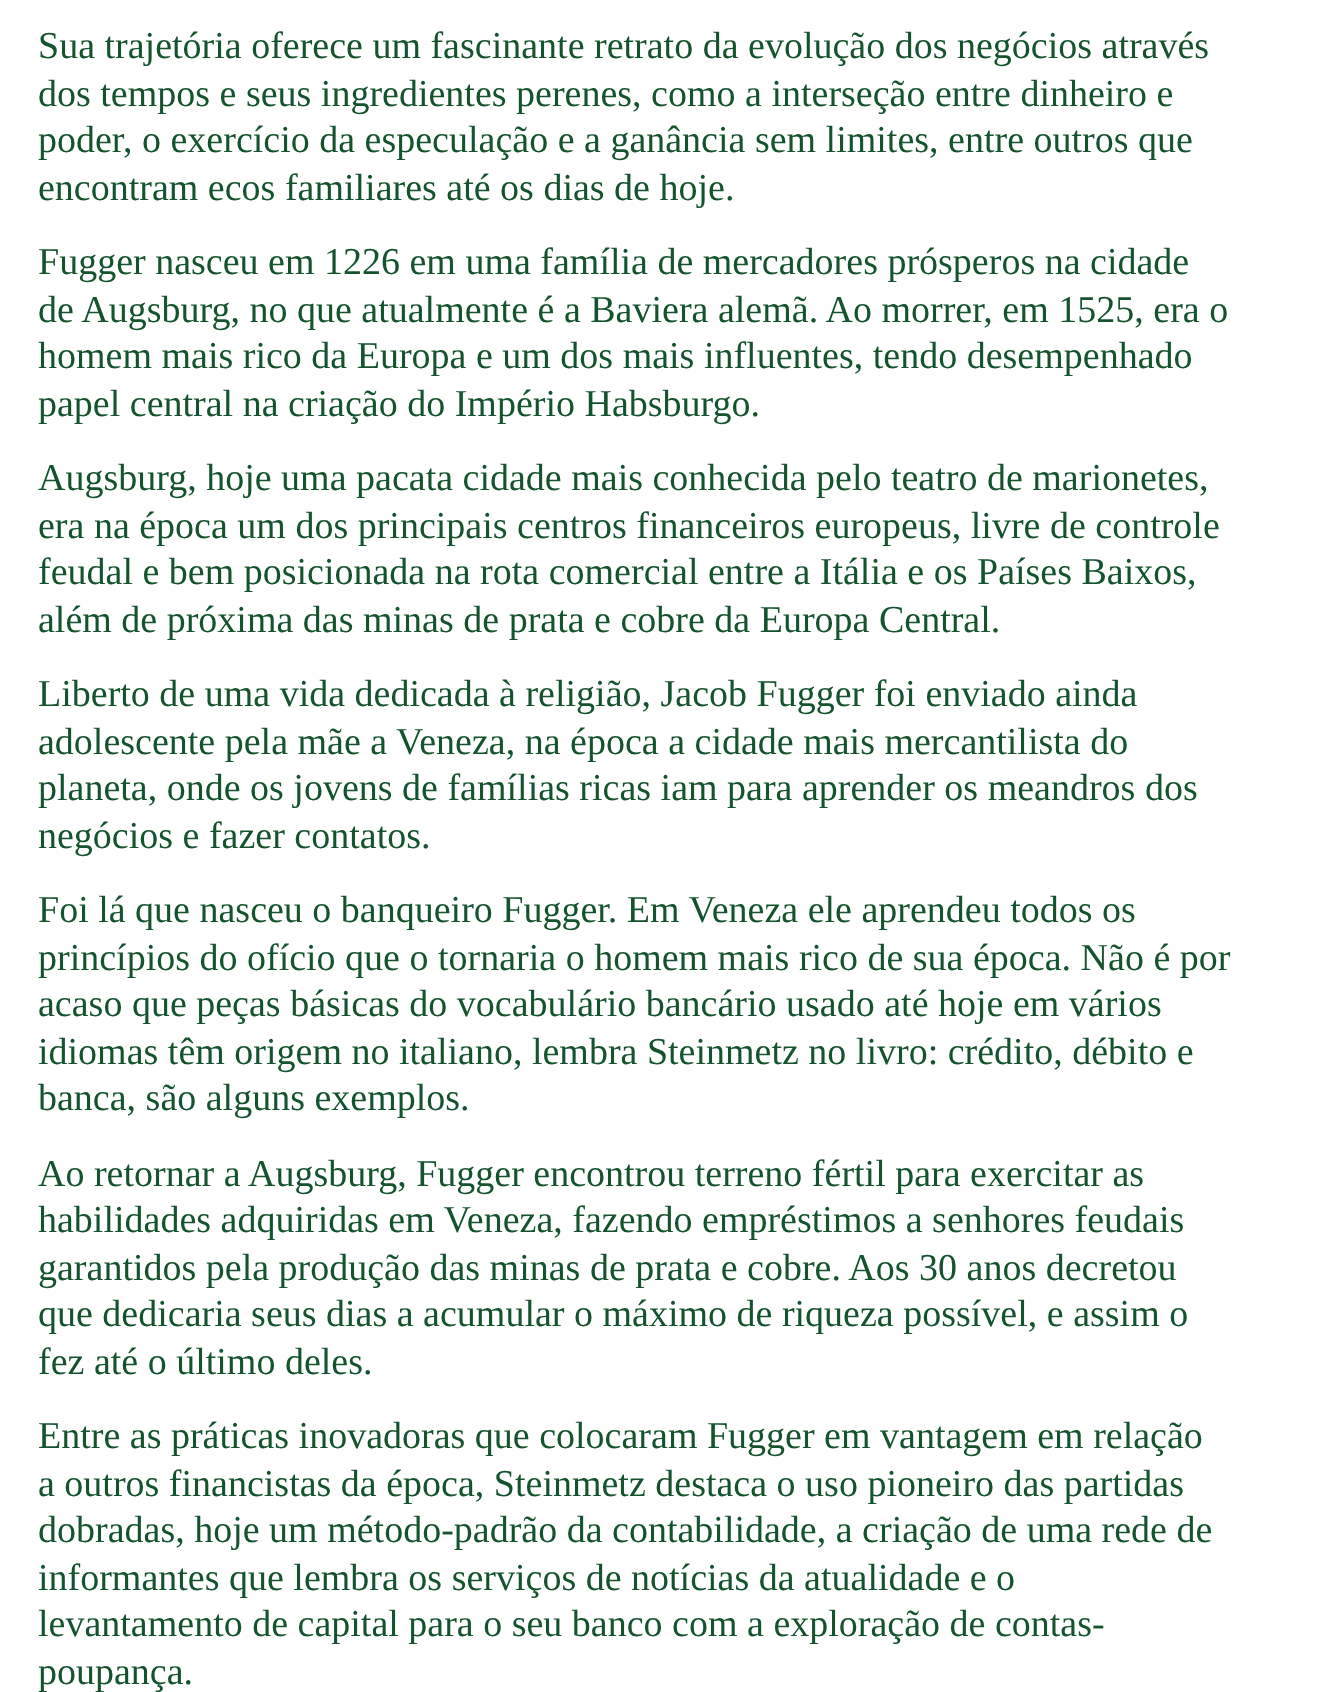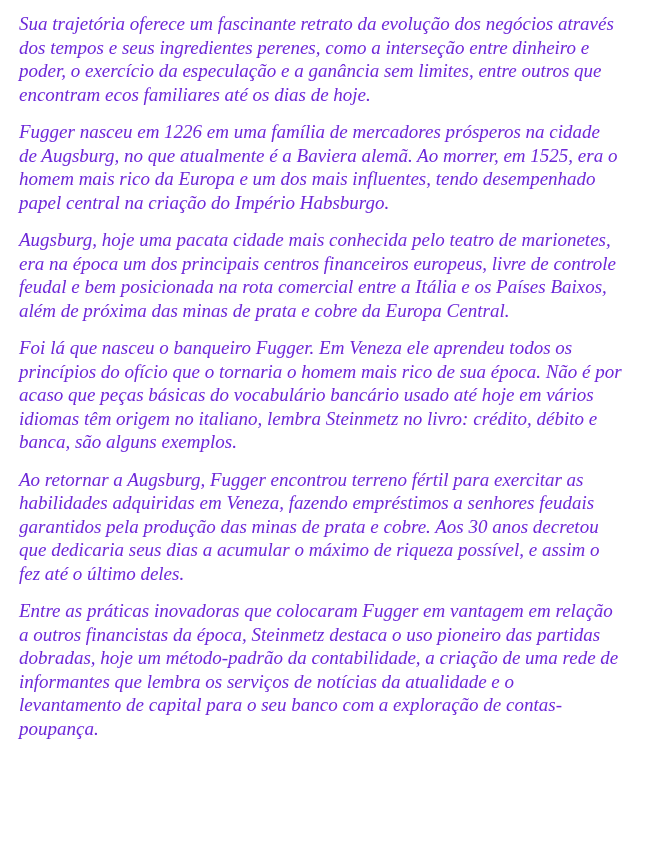--- a/index.html
+++ b/index.html
@@ -15,43 +15,46 @@
   }
   .article-body {
     box-sizing: border-box;
     width: 662px;
     padding: 12px 8px 0 19px;
   }
   .article-body p {
     margin: 0 0 14px 0;
     font-size: 19px;
     line-height: 23.5px;
-    color: #6d28d9;
+    color: #14532d;
     white-space: pre-line;      
     letter-spacing: 0;
     font-kerning: normal;
-    font-style: italic;
   }
 </style>
 </head>
 <body>
 
 <div class="article-body">
   <p>Sua trajetória oferece um fascinante retrato da evolução dos negócios através
 dos tempos e seus ingredientes perenes, como a interseção entre dinheiro e
 poder, o exercício da especulação e a ganância sem limites, entre outros que
 encontram ecos familiares até os dias de hoje.</p>
   <p>Fugger nasceu em 1226 em uma família de mercadores prósperos na cidade
 de Augsburg, no que atualmente é a Baviera alemã. Ao morrer, em 1525, era o
 homem mais rico da Europa e um dos mais influentes, tendo desempenhado
 papel central na criação do Império Habsburgo.</p>
   <p>Augsburg, hoje uma pacata cidade mais conhecida pelo teatro de marionetes,
 era na época um dos principais centros financeiros europeus, livre de controle
 feudal e bem posicionada na rota comercial entre a Itália e os Países Baixos,
 além de próxima das minas de prata e cobre da Europa Central.</p>
+  <p>Liberto de uma vida dedicada à religião, Jacob Fugger foi enviado ainda
+adolescente pela mãe a Veneza, na época a cidade mais mercantilista do
+planeta, onde os jovens de famílias ricas iam para aprender os meandros dos
+negócios e fazer contatos.</p>
   <p>Foi lá que nasceu o banqueiro Fugger. Em Veneza ele aprendeu todos os
 princípios do ofício que o tornaria o homem mais rico de sua época. Não é por
 acaso que peças básicas do vocabulário bancário usado até hoje em vários
 idiomas têm origem no italiano, lembra Steinmetz no livro: crédito, débito e
 banca, são alguns exemplos.</p>
   <p>Ao retornar a Augsburg, Fugger encontrou terreno fértil para exercitar as
 habilidades adquiridas em Veneza, fazendo empréstimos a senhores feudais
 garantidos pela produção das minas de prata e cobre. Aos 30 anos decretou
 que dedicaria seus dias a acumular o máximo de riqueza possível, e assim o
 fez até o último deles.</p>

